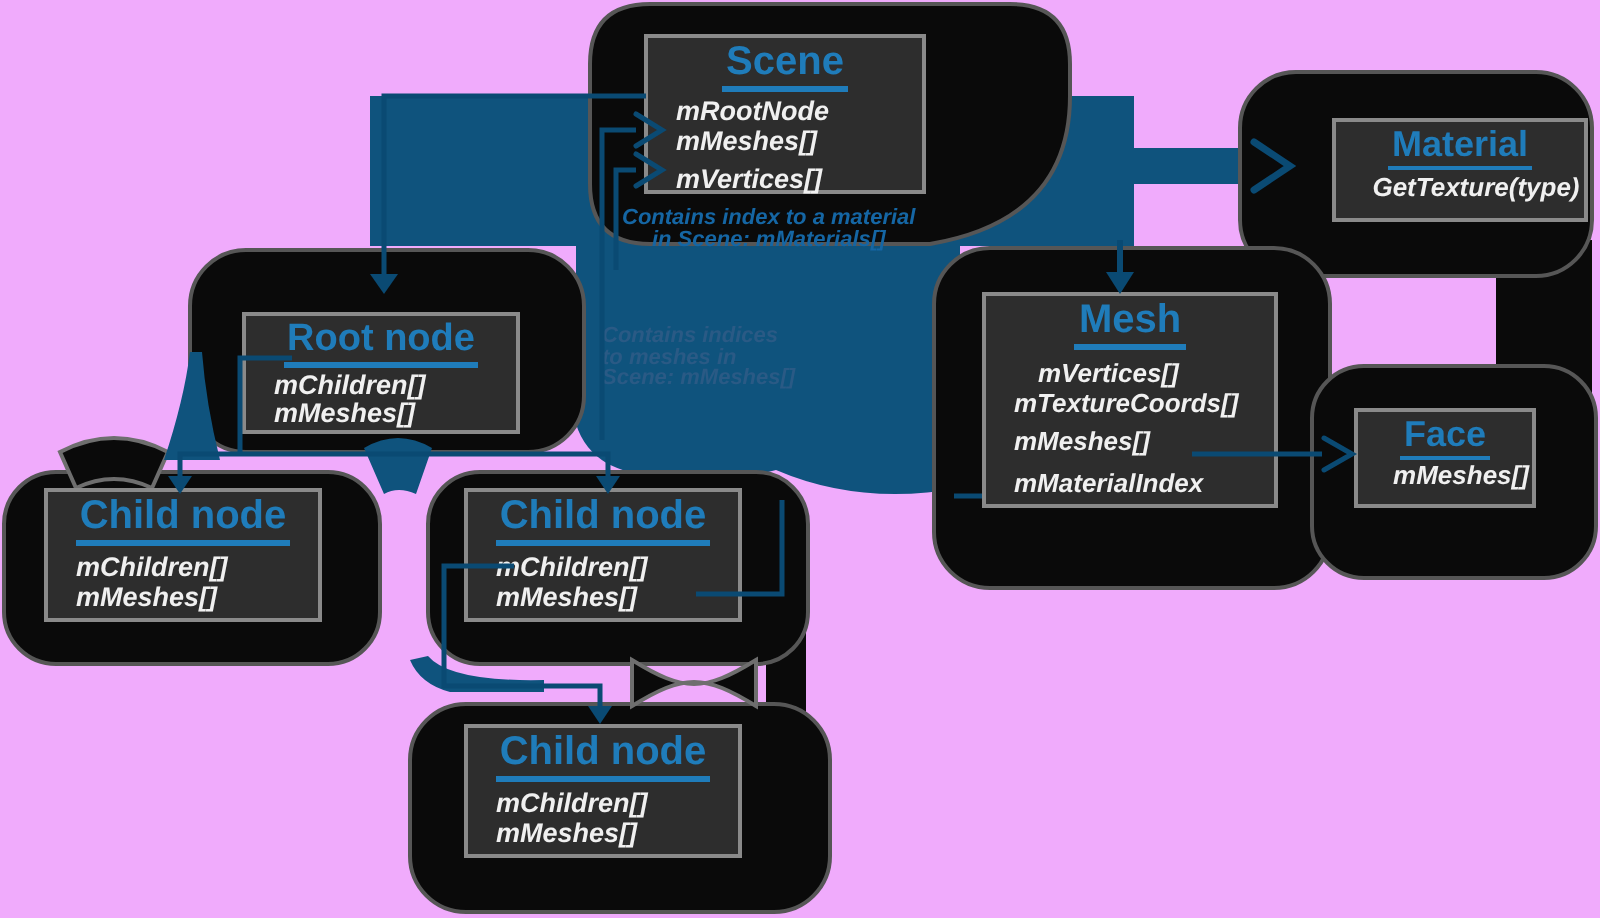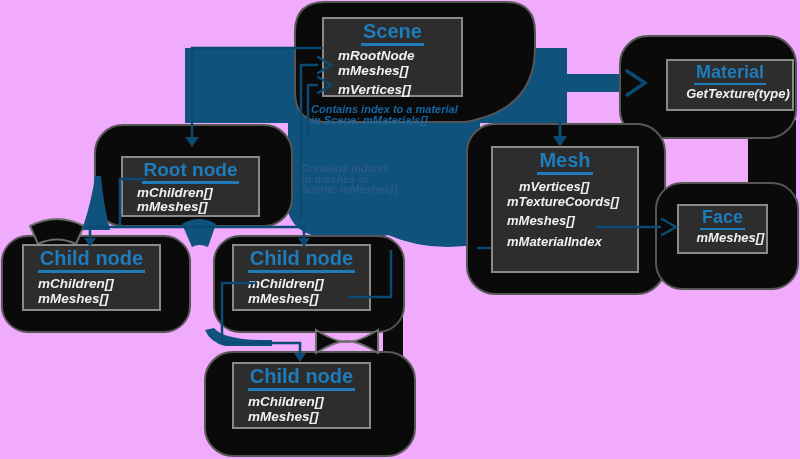--- a/index.html
+++ b/index.html
@@ -22,21 +22,21 @@
     color:#f0f0f0;font-weight:bold;font-style:italic;font-size:13.5px;
     line-height:15px;padding-left:14px;white-space:nowrap;
   }
   .fields{margin-top:3px;}
   .fields-center .field{padding-left:16px;text-align:center;}
   .gap{margin-top:4px;}
   .note{
     position:absolute;font-weight:bold;font-style:italic;font-size:11px;
     line-height:10.5px;white-space:nowrap;z-index:6;
   }
-  #note-material{color:#1566a4;}
+  #note-material{color:#1566a4;text-align:center;}
   #note-mesh{color:#2a5a85;}
   #overlay{z-index:8;pointer-events:none;}
 </style>
 </head>
 <body>
 
 <div id="stage">
 
   <svg width="800" height="459" viewBox="0 0 800 459">
 
@@ -81,21 +81,21 @@
     </div>
   </div>
 
   <div class="box fields-center" style="left:666px;top:59px;width:128px;height:52px;">
     <div class="box-title"><span class="t t-sm">Material</span></div>
     <div class="fields" style="margin-top:1px;">
       <div class="field" style="font-size:13px;">GetTexture(type)</div>
     </div>
   </div>
 
-  <div class="box" style="left:491px;top:146px;width:148px;height:127px;">
+  <div class="box" style="left:491px;top:146px;width:148px;height:108px;">
     <div class="box-title"><span class="t">Mesh</span></div>
     <div class="fields" style="margin-top:4px;">
       <div class="field" style="font-size:13px;margin-left:12px;">mVertices[]</div>
       <div class="field" style="font-size:13px;">mTextureCoords[]</div>
       <div class="field gap" style="font-size:13px;">mMeshes[]</div>
       <div class="field" style="font-size:13px;margin-top:6px;">mMaterialIndex</div>
     </div>
   </div>
 
   <div class="box fields-center" style="left:677px;top:204px;width:91px;height:50px;">

